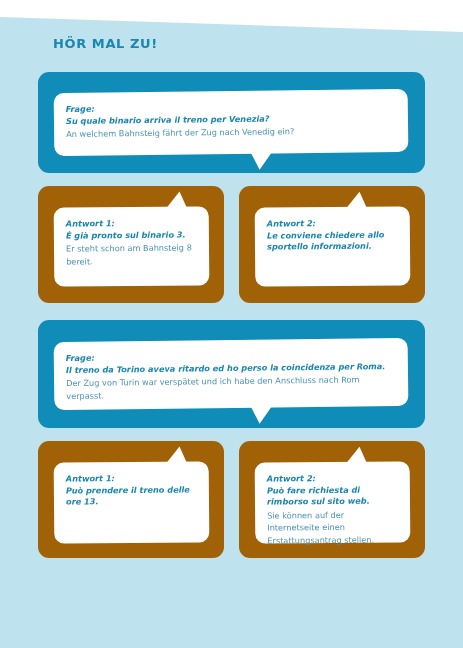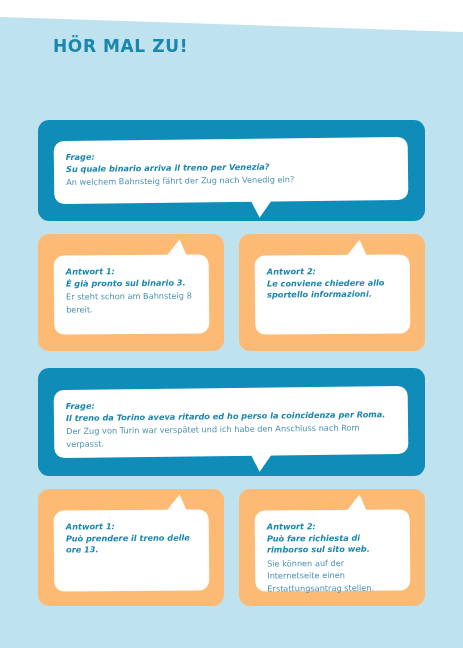--- a/index.html
+++ b/index.html
@@ -32,37 +32,36 @@
     background: #bfe2ef;
     clip-path: polygon(0 17px, 463px 32px, 463px 648px, 0 648px);
   }
 
   
   .title {
     position: absolute;
     left: 53px;
     top: 36px;
     font-family: "DejaVu Sans", sans-serif;
-    font-size: 17px;
+    font-size: 13px;
     font-weight: bold;
     letter-spacing: 0.6px;
     color: #1b86ae;
   }
 
   
   .card {
     position: absolute;
     border-radius: 11px;
-    margin-top: 48px;
   }
   .card.question {
     background: #0f8cb8;
   }
   .card.answer {
-    background: #fdba74;
+    background: #a16207;
   }
 
   
   .bubble {
     position: absolute;
     background: #ffffff;
     border-radius: 10px;
   }
   .bubble-inner {
     position: absolute;

